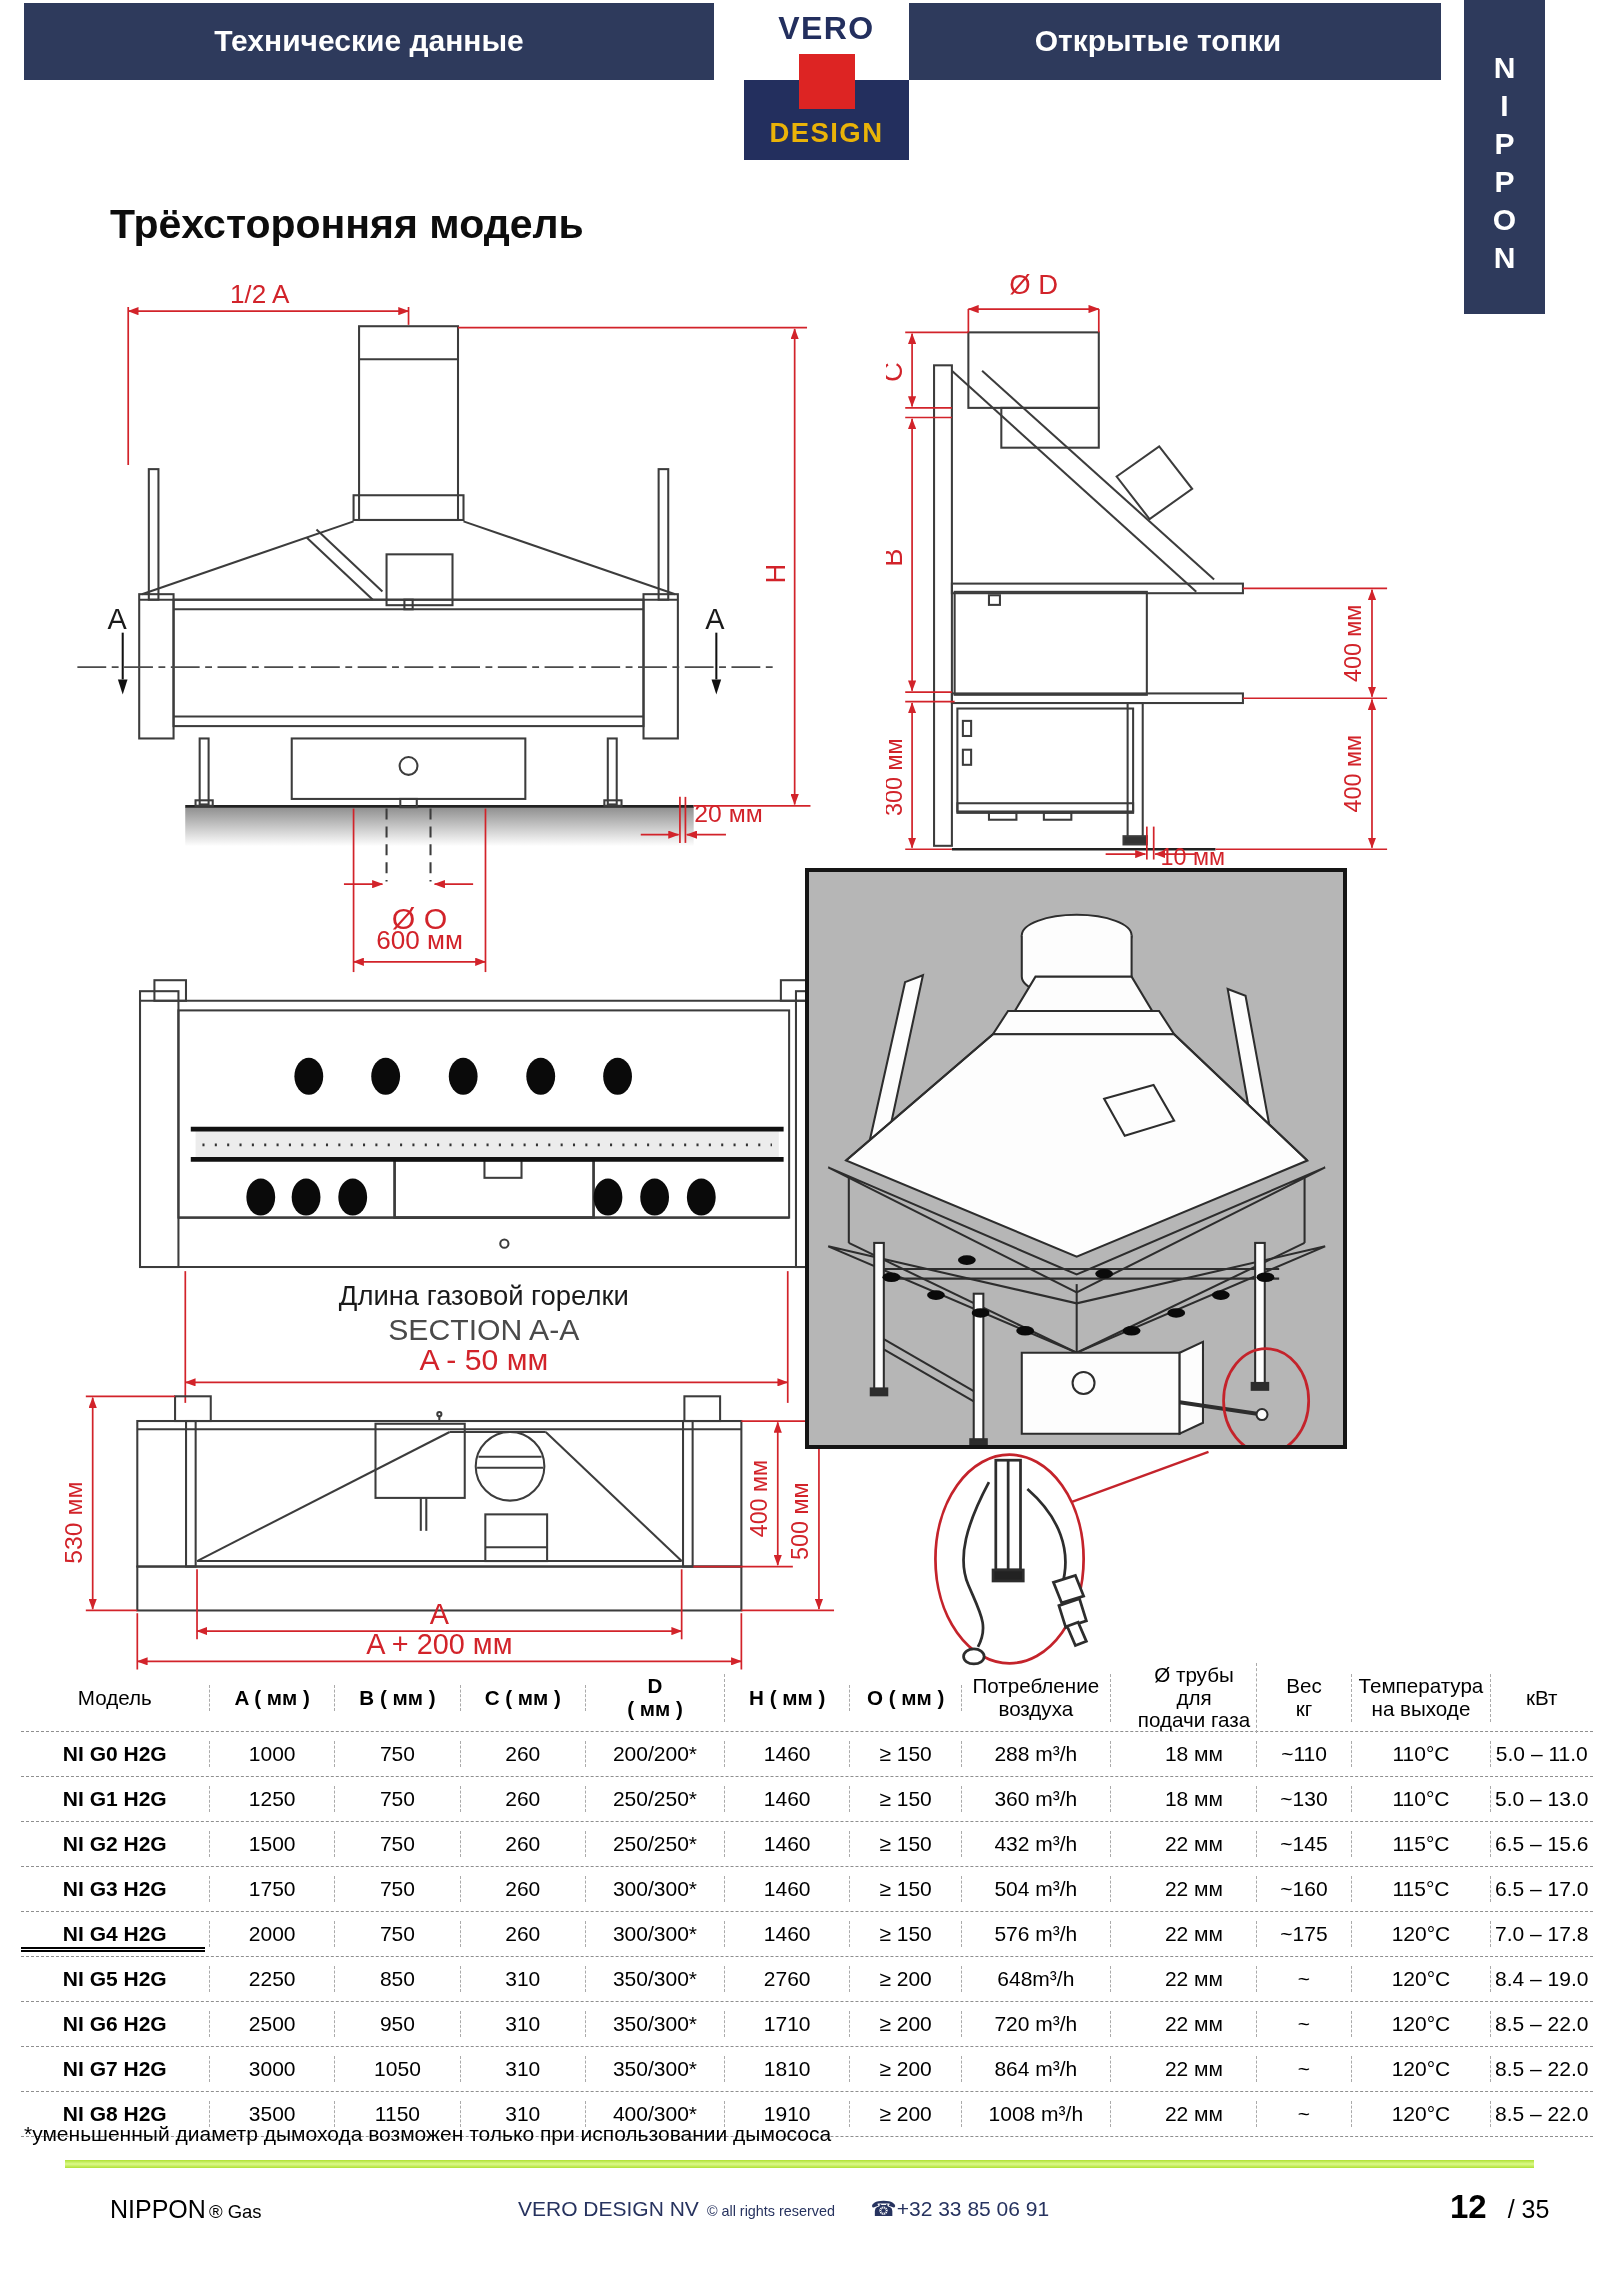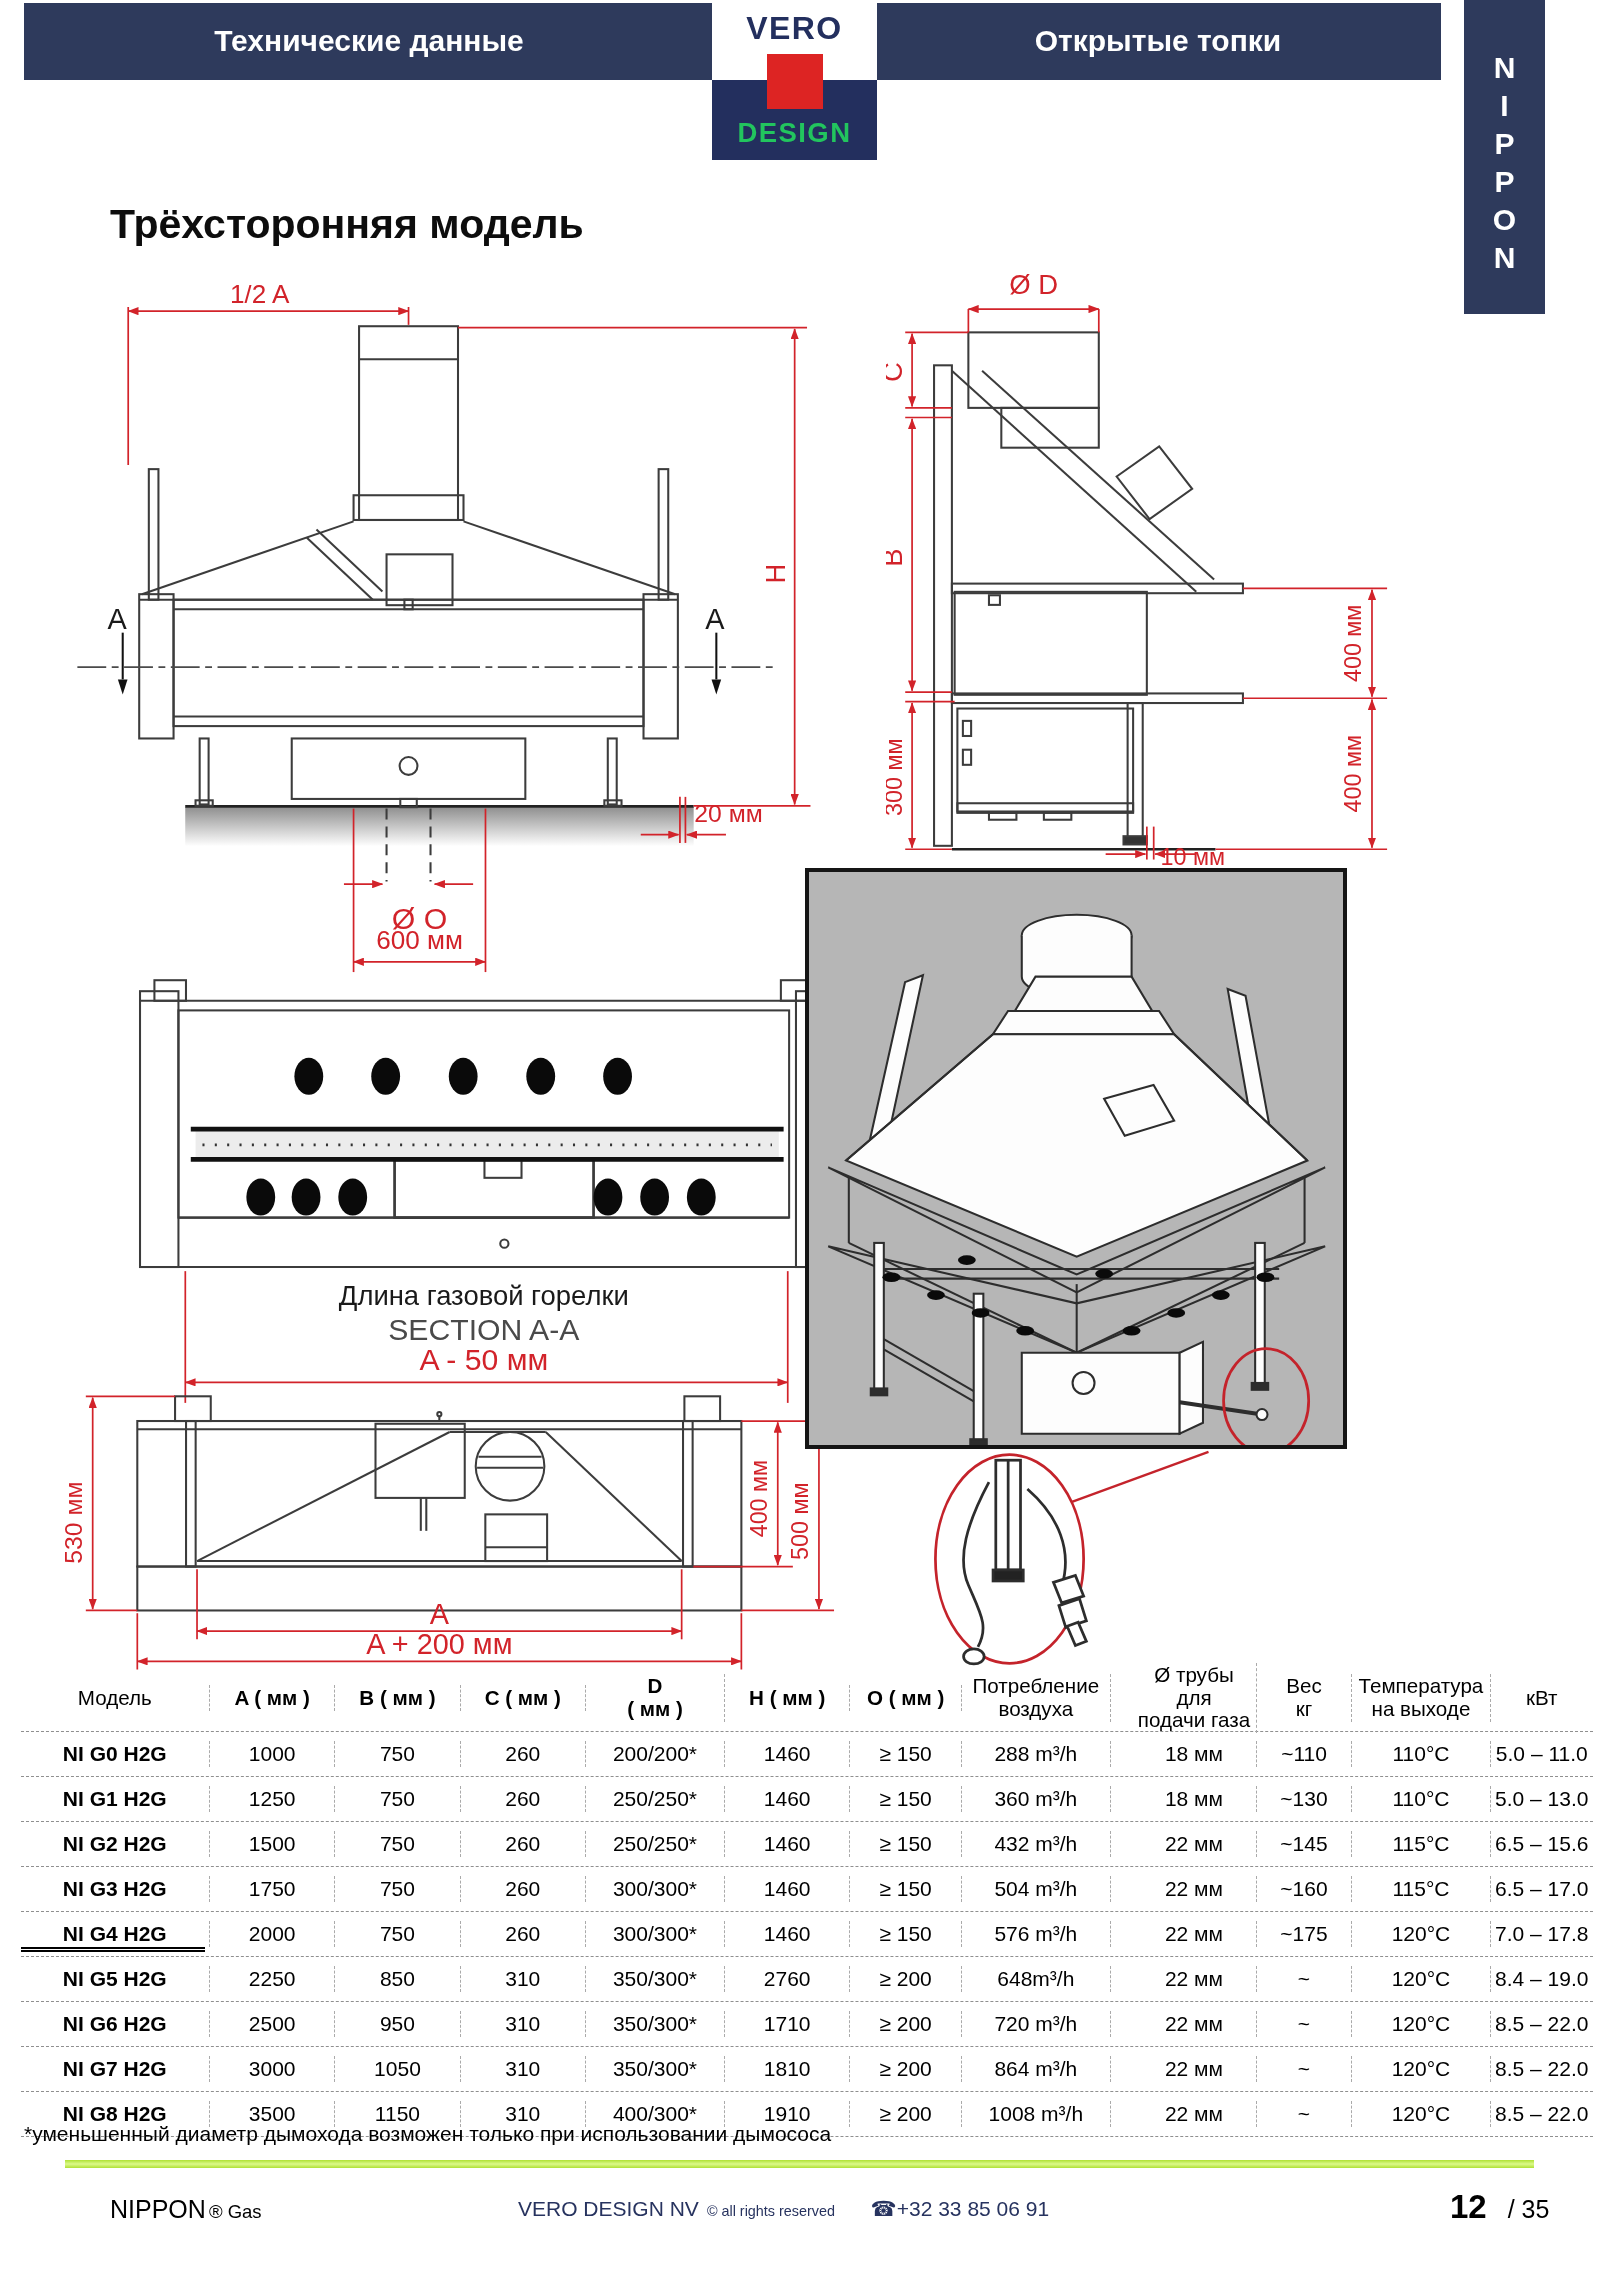--- a/index.html
+++ b/index.html
@@ -4,27 +4,27 @@
 <style>
   html,body{margin:0;padding:0;background:#e8e8e8;}
   #page{position:relative;width:1612px;height:2295px;background:#ffffff;overflow:hidden;
         font-family:"Liberation Sans",sans-serif;}
   .abs{position:absolute;}
   
   .banner{position:absolute;top:2.7px;height:77px;background:#2e3a5c;color:#fff;
           display:flex;align-items:center;justify-content:center;font-weight:bold;font-size:30px;text-align:center;}
   #banner-left{left:24px;width:690px;}
   #banner-right{left:875px;width:566px;}
-  #logo{position:absolute;left:712px;top:0;width:165px;height:160px;}
+  #logo{position:absolute;left:744px;top:0;width:165px;height:160px;}
   #logo .lg-top{position:absolute;left:0;top:0;width:165px;height:80px;background:#fff;
        display:flex;align-items:flex-start;justify-content:center;}
   #logo .lg-top span{font-size:32px;font-weight:bold;color:#232f5e;letter-spacing:1.4px;margin-top:9.6px;}
   #logo .lg-bottom{position:absolute;left:0;top:80px;width:165px;height:80px;background:#232f5e;
        display:flex;align-items:flex-end;justify-content:center;}
-  #logo .lg-bottom span{font-size:27.5px;font-weight:bold;color:#22c55e;letter-spacing:1.4px;margin-bottom:11px;}
+  #logo .lg-bottom span{font-size:27.5px;font-weight:bold;color:#eab308;letter-spacing:1.4px;margin-bottom:11px;}
   #logo .lg-red{position:absolute;left:55px;top:54px;width:56px;height:55px;background:#dd2423;}
   #nippon-tile{position:absolute;left:1464px;top:0;width:81px;height:314px;background:#2e3a5c;
        display:flex;flex-direction:column;align-items:center;padding-top:49px;box-sizing:border-box;}
   #nippon-tile span{color:#fff;font-weight:bold;font-size:30px;line-height:38px;}
   
   #page-title{position:absolute;left:110px;top:201px;font-size:41px;font-weight:bold;color:#0d0d0d;}
   
   svg text{font-family:"Liberation Sans",sans-serif;}
   .dim{fill:#d2232a;}
   .blk{fill:#1a1a1a;}

